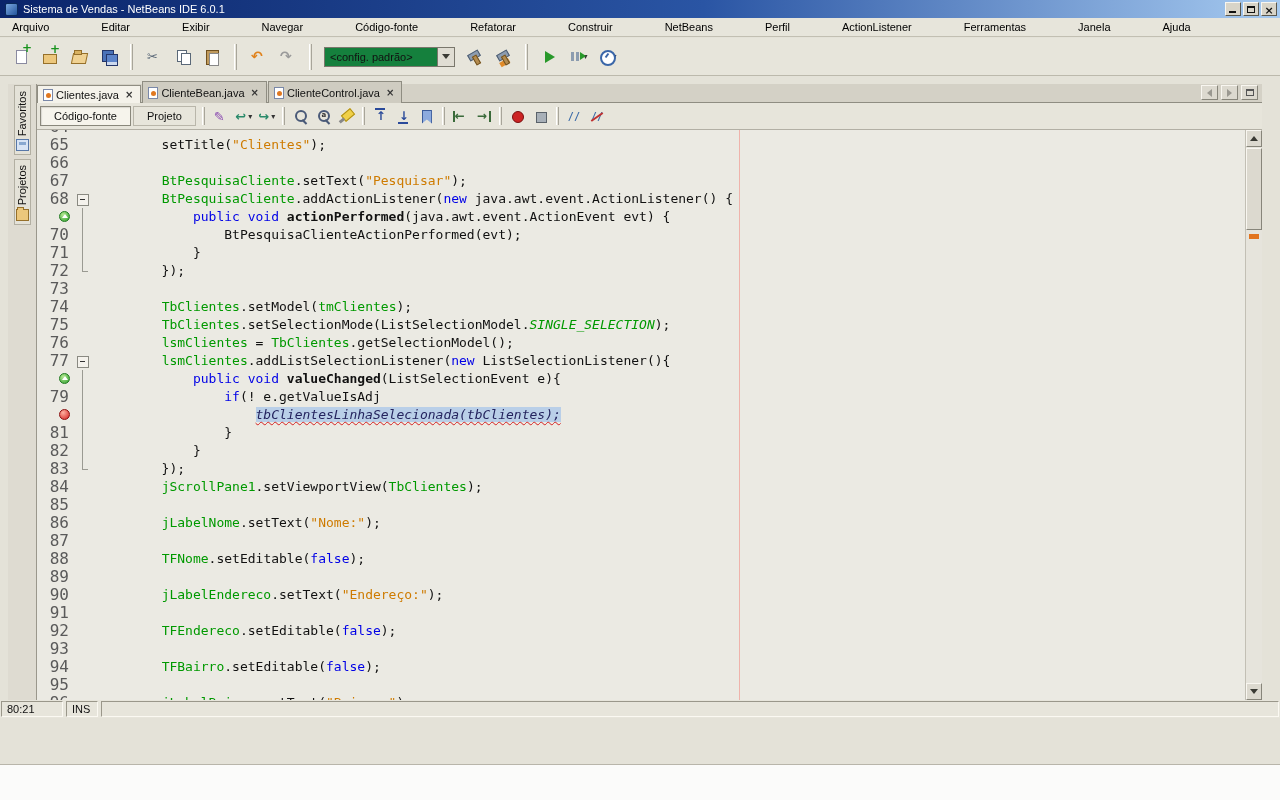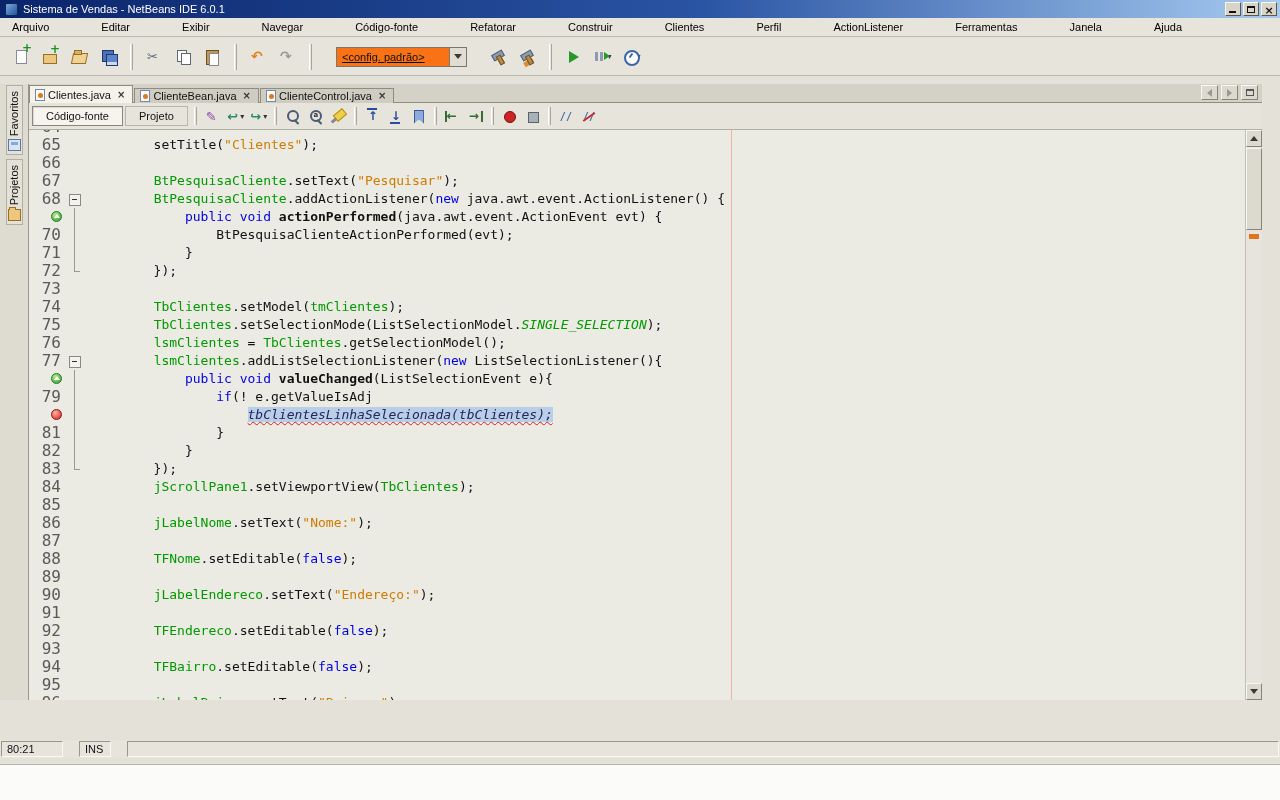--- a/index.html
+++ b/index.html
@@ -45,44 +45,44 @@
 .ic-redo::before{content:"↷";left:1px;top:0;font:bold 14px/17px "DejaVu Sans",sans-serif;color:#9a9a9a;}
 .ic-build::before{content:"";left:2px;top:4px;width:10px;height:5px;background:#8c9cb0;border:1px solid #4c5c70;transform:rotate(-30deg);}
 .ic-build::after{content:"";left:8px;top:7px;width:3px;height:8px;background:#b48c50;border:1px solid #70501e;transform:rotate(-30deg);}
 .ic-clean-build::before{content:"";left:2px;top:4px;width:10px;height:5px;background:#8c9cb0;border:1px solid #4c5c70;transform:rotate(-30deg);box-shadow:-2px 7px 0 -1px #e08a28;}
 .ic-clean-build::after{content:"";left:8px;top:7px;width:3px;height:8px;background:#b48c50;border:1px solid #70501e;transform:rotate(-30deg);}
 .ic-run::before{content:"";left:4px;top:3px;border-left:10px solid #28982a;border-top:6px solid transparent;border-bottom:6px solid transparent;}
 .ic-debug::before{content:"";left:2px;top:4px;width:3px;height:9px;background:#8c9cb0;box-shadow:5px 0 0 #8c9cb0;}
 .ic-debug::after{content:"";left:11px;top:4px;border-left:6px solid #28982a;border-top:4px solid transparent;border-bottom:4px solid transparent;}
 .ic-profile::before{content:"";left:2px;top:2px;width:12px;height:12px;border:2px solid #3a66a8;border-radius:50%;background:#fff;}
 .ic-profile::after{content:"";left:8px;top:5px;width:2px;height:5px;background:#3a66a8;transform:rotate(35deg);}
-.combo{height:20px;display:flex;margin:0 16px;border:1px solid #7a776c;background:#f97316;flex:none;text-decoration:underline;}
+.combo{height:20px;display:flex;margin:0 4px;border:1px solid #7a776c;background:#15803d;flex:none;}
 .combo-value{width:112px;font-size:11px;padding:3px 5px;white-space:nowrap;overflow:hidden;color:#111;}
 .combo-btn{width:17px;background:#e0ddd3;border-left:1px solid #7a776c;display:flex;align-items:center;justify-content:center;}
 .tri-down{width:0;height:0;border-left:4px solid transparent;border-right:4px solid transparent;border-top:5px solid #3a3a34;}
 
 .band{position:absolute;top:77px;left:0;right:0;height:7px;background:#e4e2d8;}
 
 
-.workspace{position:absolute;top:84px;left:0;right:0;height:616px;display:flex;background:#e4e2d8;}
+.workspace{position:absolute;top:84px;left:8px;right:0;height:616px;display:flex;background:#e4e2d8;}
 .side-rail{width:29px;border-right:1px solid #9a978c;background:#dedbd1;display:flex;flex-direction:column;align-items:center;padding-top:1px;gap:4px;flex:none;}
 .rail-tab{display:flex;flex-direction:column;align-items:center;gap:3px;padding:5px 1px 3px;border:1px solid #b2afa2;background:#e4e2d8;}
 .rail-text{writing-mode:vertical-rl;transform:rotate(180deg);font-size:11px;color:#111;}
 .rail-icon{width:13px;height:12px;position:relative;display:block;}
 .ri-favorites{background:#d8e4f4;border:1px solid #5878a8;}
 .ri-favorites::after{content:"";position:absolute;left:2px;top:2px;width:7px;height:3px;background:#88a8d0;}
 .ri-projects{background:#ecc77c;border:1px solid #96702a;}
 .ri-projects::before{content:"";position:absolute;left:0;top:-3px;width:5px;height:2px;background:#ecc77c;border:1px solid #96702a;border-bottom:none;}
 
 .editor-col{flex:1;display:flex;flex-direction:column;margin-right:18px;min-width:0;}
 
 
 .doc-tabs{height:19px;background:#d4d1c6;display:flex;align-items:flex-end;border-bottom:1px solid #8f8d82;}
 .tabs-holder{display:flex;align-items:flex-end;height:100%;}
-.tab{height:15px;display:flex;align-items:center;gap:3px;padding:0 7px 0 5px;font-size:11px;color:#111;background:#cfccc1;border:1px solid #8f8d82;border-bottom:none;margin-right:1px;position:relative;top:1px;white-space:nowrap;}
+.tab{height:22px;display:flex;align-items:center;gap:3px;padding:0 7px 0 5px;font-size:11px;color:#111;background:#cfccc1;border:1px solid #8f8d82;border-bottom:none;margin-right:1px;position:relative;top:1px;white-space:nowrap;}
 .tab.active{background:#f4f2ea;height:18px;}
 .java-icon{width:10px;height:12px;background:#fff;border:1px solid #7a88a8;position:relative;flex:none;}
 .java-icon::after{content:"";position:absolute;left:2px;top:3px;width:5px;height:5px;background:#e07820;border-radius:50%;}
 .tab-close{font:bold 10px/10px "DejaVu Sans",sans-serif;color:#333;margin-left:3px;}
 .tab-strip-buttons{margin-left:auto;display:flex;align-items:center;gap:3px;padding:0 4px 2px 0;}
 .tsb{width:17px;height:15px;background:#dcd9cf;border:1px solid;border-color:#f8f6f0 #87857a #87857a #f8f6f0;display:flex;align-items:center;justify-content:center;}
 .tsb-scroll-tabs-left{width:0;height:0;border-top:4px solid transparent;border-bottom:4px solid transparent;border-right:5px solid #9a9890;}
 .tsb-scroll-tabs-right{width:0;height:0;border-top:4px solid transparent;border-bottom:4px solid transparent;border-left:5px solid #9a9890;}
 .tsb-maximize-view{width:8px;height:7px;border:1px solid #555;border-top:2px solid #555;}
 
@@ -150,21 +150,21 @@
 .vscroll{position:absolute;top:0;right:0;bottom:0;width:17px;background:#e6e4dc;border-left:1px solid #c2bfb4;}
 .sb-btn{position:absolute;left:0;width:16px;height:17px;background:#dcd9cf;border:1px solid;border-color:#f8f6f0 #87857a #87857a #f8f6f0;display:flex;align-items:center;justify-content:center;}
 .sb-up{top:0;}
 .sb-down{bottom:0;}
 .sb-tri-up{width:0;height:0;border-left:4px solid transparent;border-right:4px solid transparent;border-bottom:5px solid #3a3a34;}
 .sb-tri-down{width:0;height:0;border-left:4px solid transparent;border-right:4px solid transparent;border-top:5px solid #3a3a34;}
 .sb-thumb{position:absolute;left:0;top:18px;width:16px;height:82px;background:#dcd9cf;border:1px solid;border-color:#f8f6f0 #87857a #87857a #f8f6f0;}
 .sb-error-mark{position:absolute;left:3px;top:104px;width:10px;height:5px;background:#e2741e;}
 
 
-.statusbar{position:absolute;left:0;right:0;top:700px;height:18px;background:#e7e5db;display:flex;gap:16px;padding:1px;margin-top:40px;}
+.statusbar{position:absolute;left:0;right:0;top:700px;height:18px;background:#e7e5db;display:flex;gap:3px;padding:1px;}
 .st-cell{border:1px solid;border-color:#9a978a #fbf9f2 #fbf9f2 #9a978a;font-size:11px;line-height:13px;padding:1px 5px;color:#111;}
 .st-caret{width:62px;}
 .st-ins{width:32px;}
 .st-fill{flex:1;}
 .bottom-dock{position:absolute;left:0;right:0;top:718px;height:46px;background:#e4e2d8;border-top:1px solid #d0cdc2;}
 .output-tab{position:absolute;left:20px;top:8px;display:flex;align-items:center;gap:5px;}
 .output-icon{width:13px;height:11px;background:#f4f2ec;border:1px solid #6a6a62;position:relative;display:block;}
 .output-icon::before{content:"";position:absolute;left:0;top:0;right:0;height:3px;background:#9ab0cc;}
 .output-label{font-size:11px;color:#111;}
 .bottom-white{position:absolute;left:0;right:0;top:764px;height:36px;background:#fbfbfa;border-top:1px solid #b8b5aa;}
@@ -191,21 +191,21 @@
   </div>
 
   <div class="menubar">
       <div class="menu-item">Arquivo</div>
       <div class="menu-item">Editar</div>
       <div class="menu-item">Exibir</div>
       <div class="menu-item">Navegar</div>
       <div class="menu-item">Código-fonte</div>
       <div class="menu-item">Refatorar</div>
       <div class="menu-item">Construir</div>
-      <div class="menu-item">Clientes</div>
+      <div class="menu-item">NetBeans</div>
       <div class="menu-item">Perfil</div>
       <div class="menu-item">ActionListener</div>
       <div class="menu-item">Ferramentas</div>
       <div class="menu-item">Janela</div>
       <div class="menu-item">Ajuda</div>
     </div>
 
   <div class="toolbar">
       <div class="tbtn">
         <span class="ic ic-new-file"></span>

